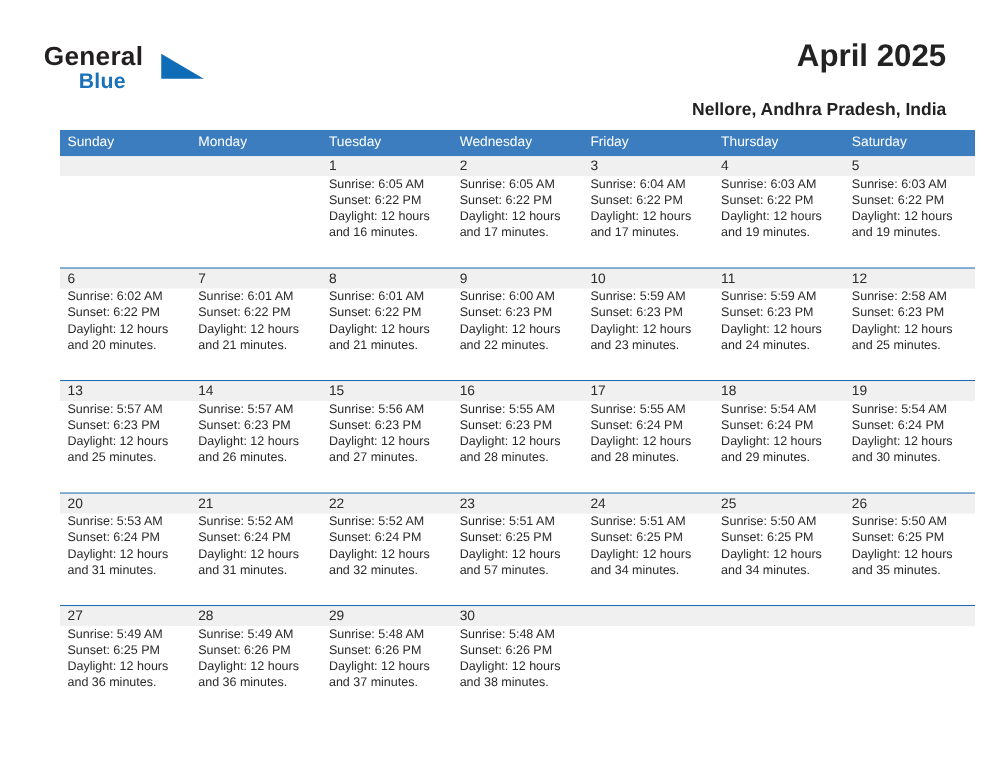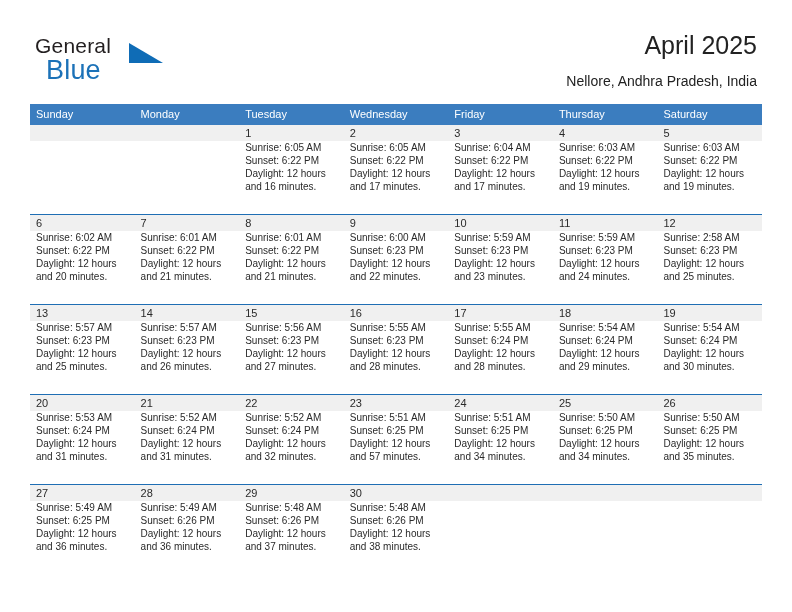--- a/index.html
+++ b/index.html
@@ -20,42 +20,43 @@
     height: 612px;
     box-sizing: border-box;
   }
 
   
   .header {
     position: absolute;
     left: 0; top: 0;
     width: 792px;
     height: 120px;
+    font-weight: bold;
   }
   .brand {
     position: absolute;
     left: 35px;
     top: 34px;
     width: 200px;
     height: 52px;
   }
   .brand-general {
     position: absolute;
     left: 0;
     top: 0;
     font-size: 21px;
     letter-spacing: 0.2px;
     color: #231f20;
     font-family: "Liberation Sans", sans-serif;
   }
   .brand-blue {
     position: absolute;
-    left: 11px;
+    left: 28px;
     top: 21px;
-    font-size: 27px;
+    font-size: 17px;
     letter-spacing: 0.2px;
     color: #1c72b8;
     font-family: "Liberation Sans", sans-serif;
   }
   .brand-flag {
     position: absolute;
     left: 94px;
     top: 9px;
     width: 0;
     height: 0;
@@ -71,28 +72,28 @@
   .cal-title {
     font-size: 25px;
     color: #222222;
     line-height: 30px;
     white-space: nowrap;
   }
   .cal-subtitle {
     font-size: 14px;
     color: #222222;
     line-height: 20px;
-    margin-top: 11px;
+    margin-top: 17px;
     white-space: nowrap;
   }
 
   
   .grid {
     position: absolute;
-    left: 30px;
+    left: 48px;
     top: 104px;
     width: 732px;
   }
   .dow-row {
     display: flex;
     background: #3b7dbf;
     height: 21px;
   }
   .dow-cell {
     flex: 1 1 0;

